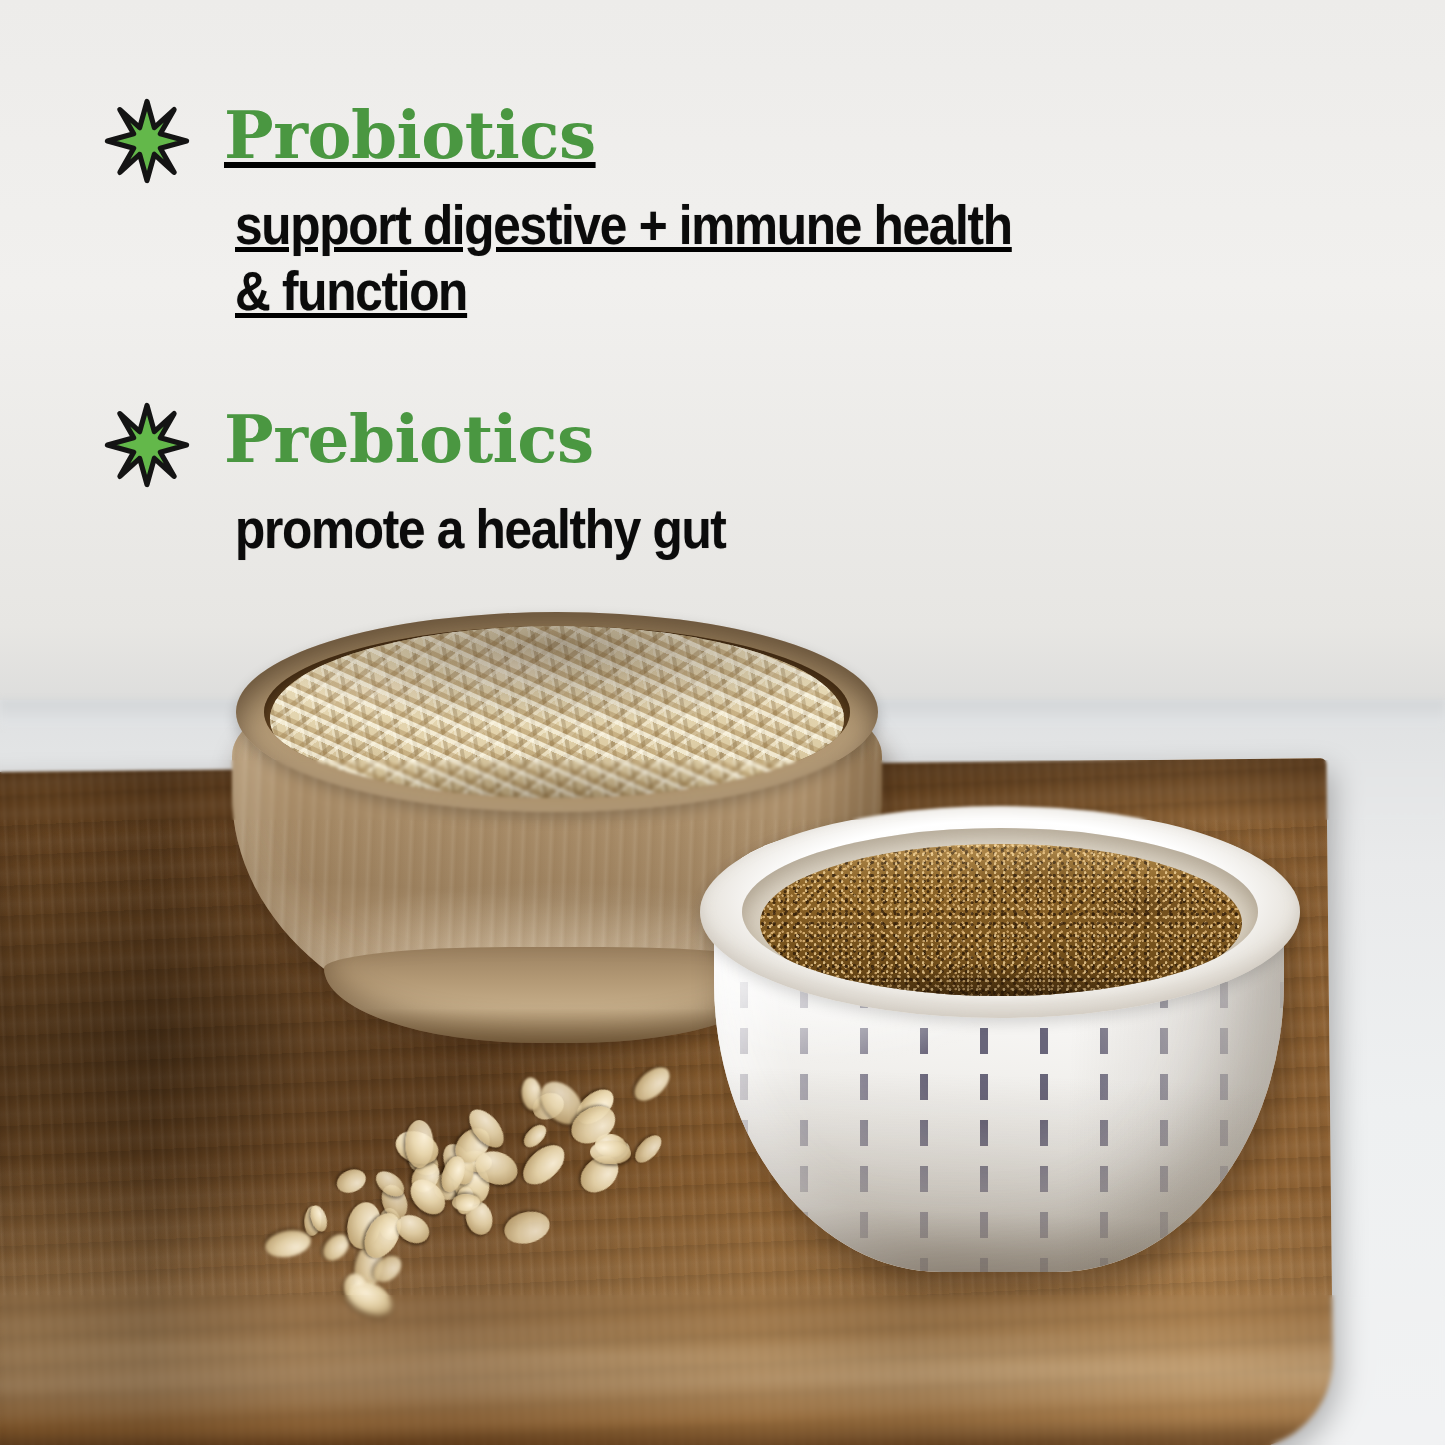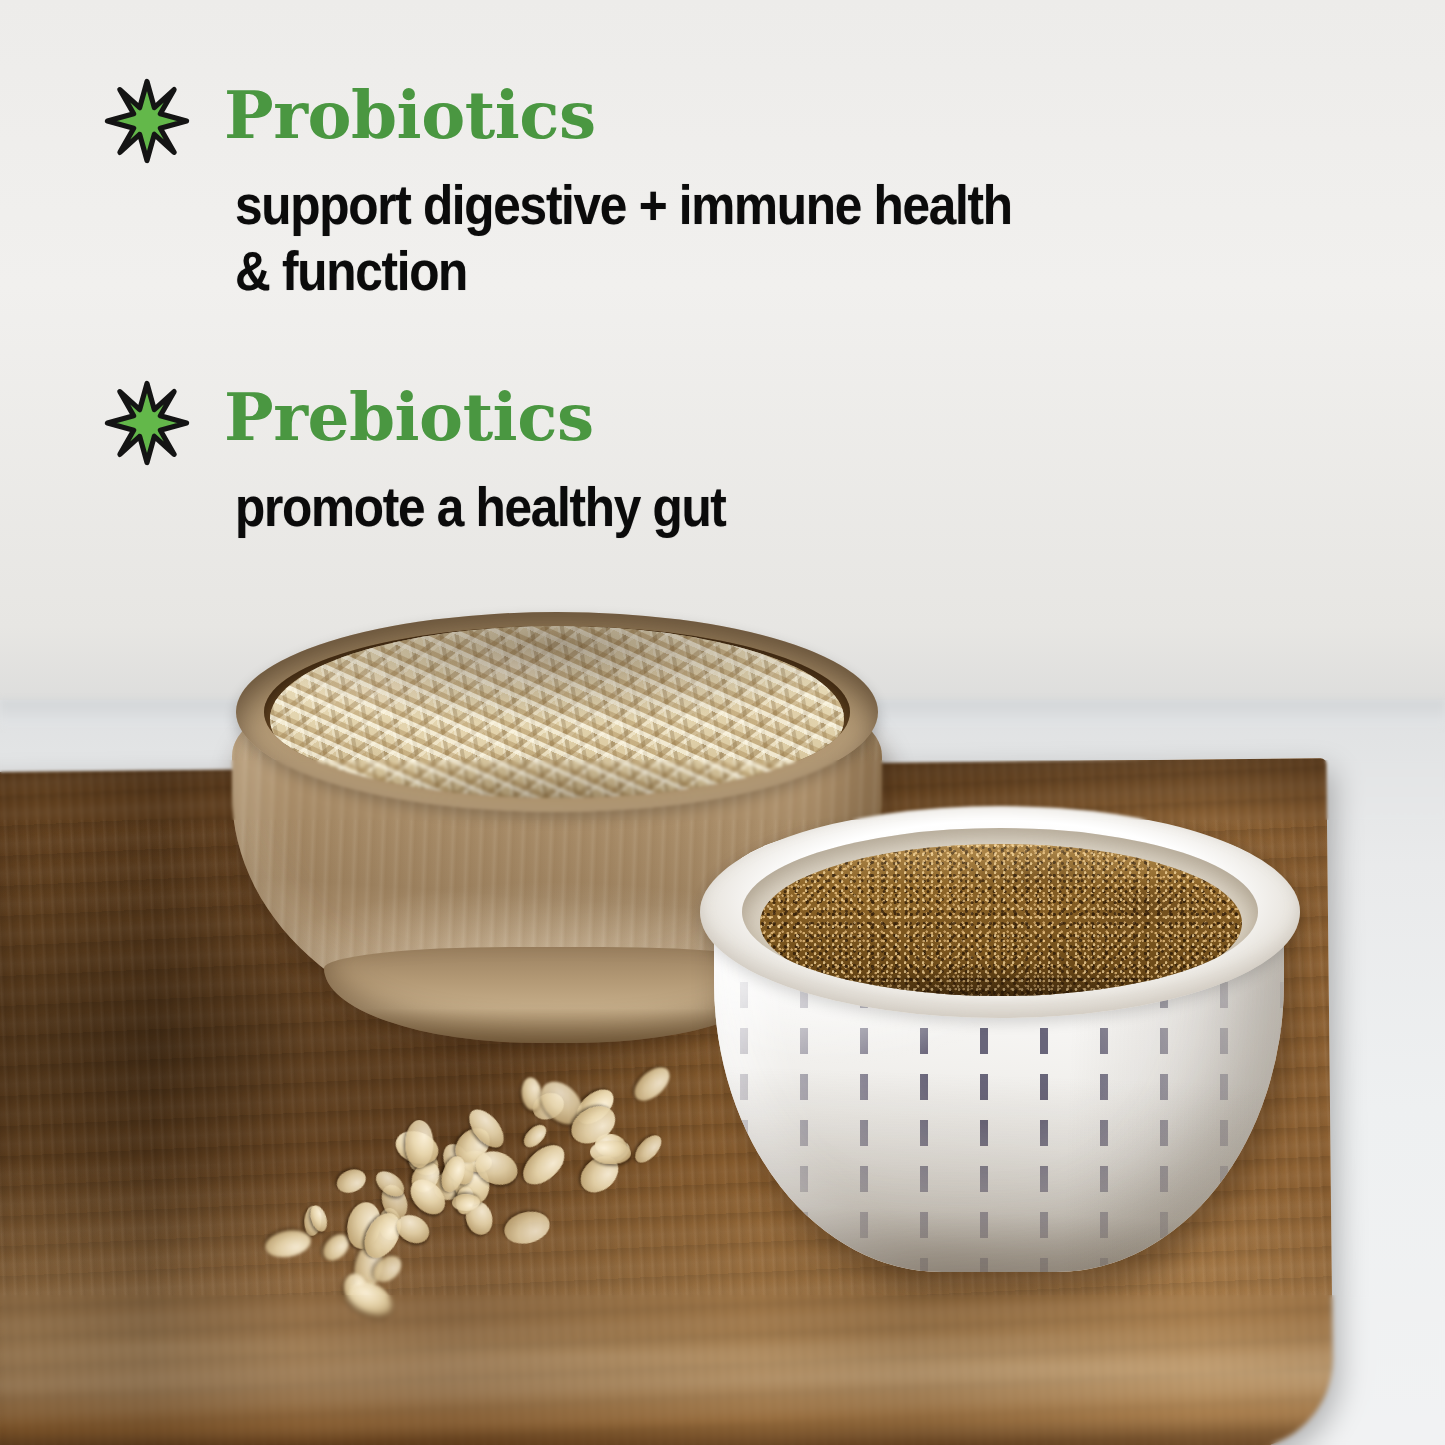--- a/index.html
+++ b/index.html
@@ -15,22 +15,22 @@
     position:relative;
     width:1445px; height:1445px;
     background:linear-gradient(170deg,#edecea 0%,#f3f2f0 35%,#eceae8 62%,#e9e9e7 100%);
     overflow:hidden;
   }
 
   
   .text-layer { position:absolute; top:0; left:0; width:100%; z-index:40; }
 
   .claim { position:absolute; }
-  .claim-1 { top:76px;  left:104px; }
-  .claim-2 { top:378px; left:104px; }
+  .claim-1 { top:96px;  left:104px;text-decoration:underline; }
+  .claim-2 { top:400px; left:104px; }
 
   .claim-head { display:flex; align-items:flex-start; gap:0px; }
 
   .star-icon { width:86px; height:86px; flex:0 0 86px; margin-top:2px; }
   .star-icon svg { display:block; width:86px; height:86px; }
 
   .claim-title {
     font-family:"DejaVu Serif", serif;
     font-weight:bold;
     font-size:66px;

